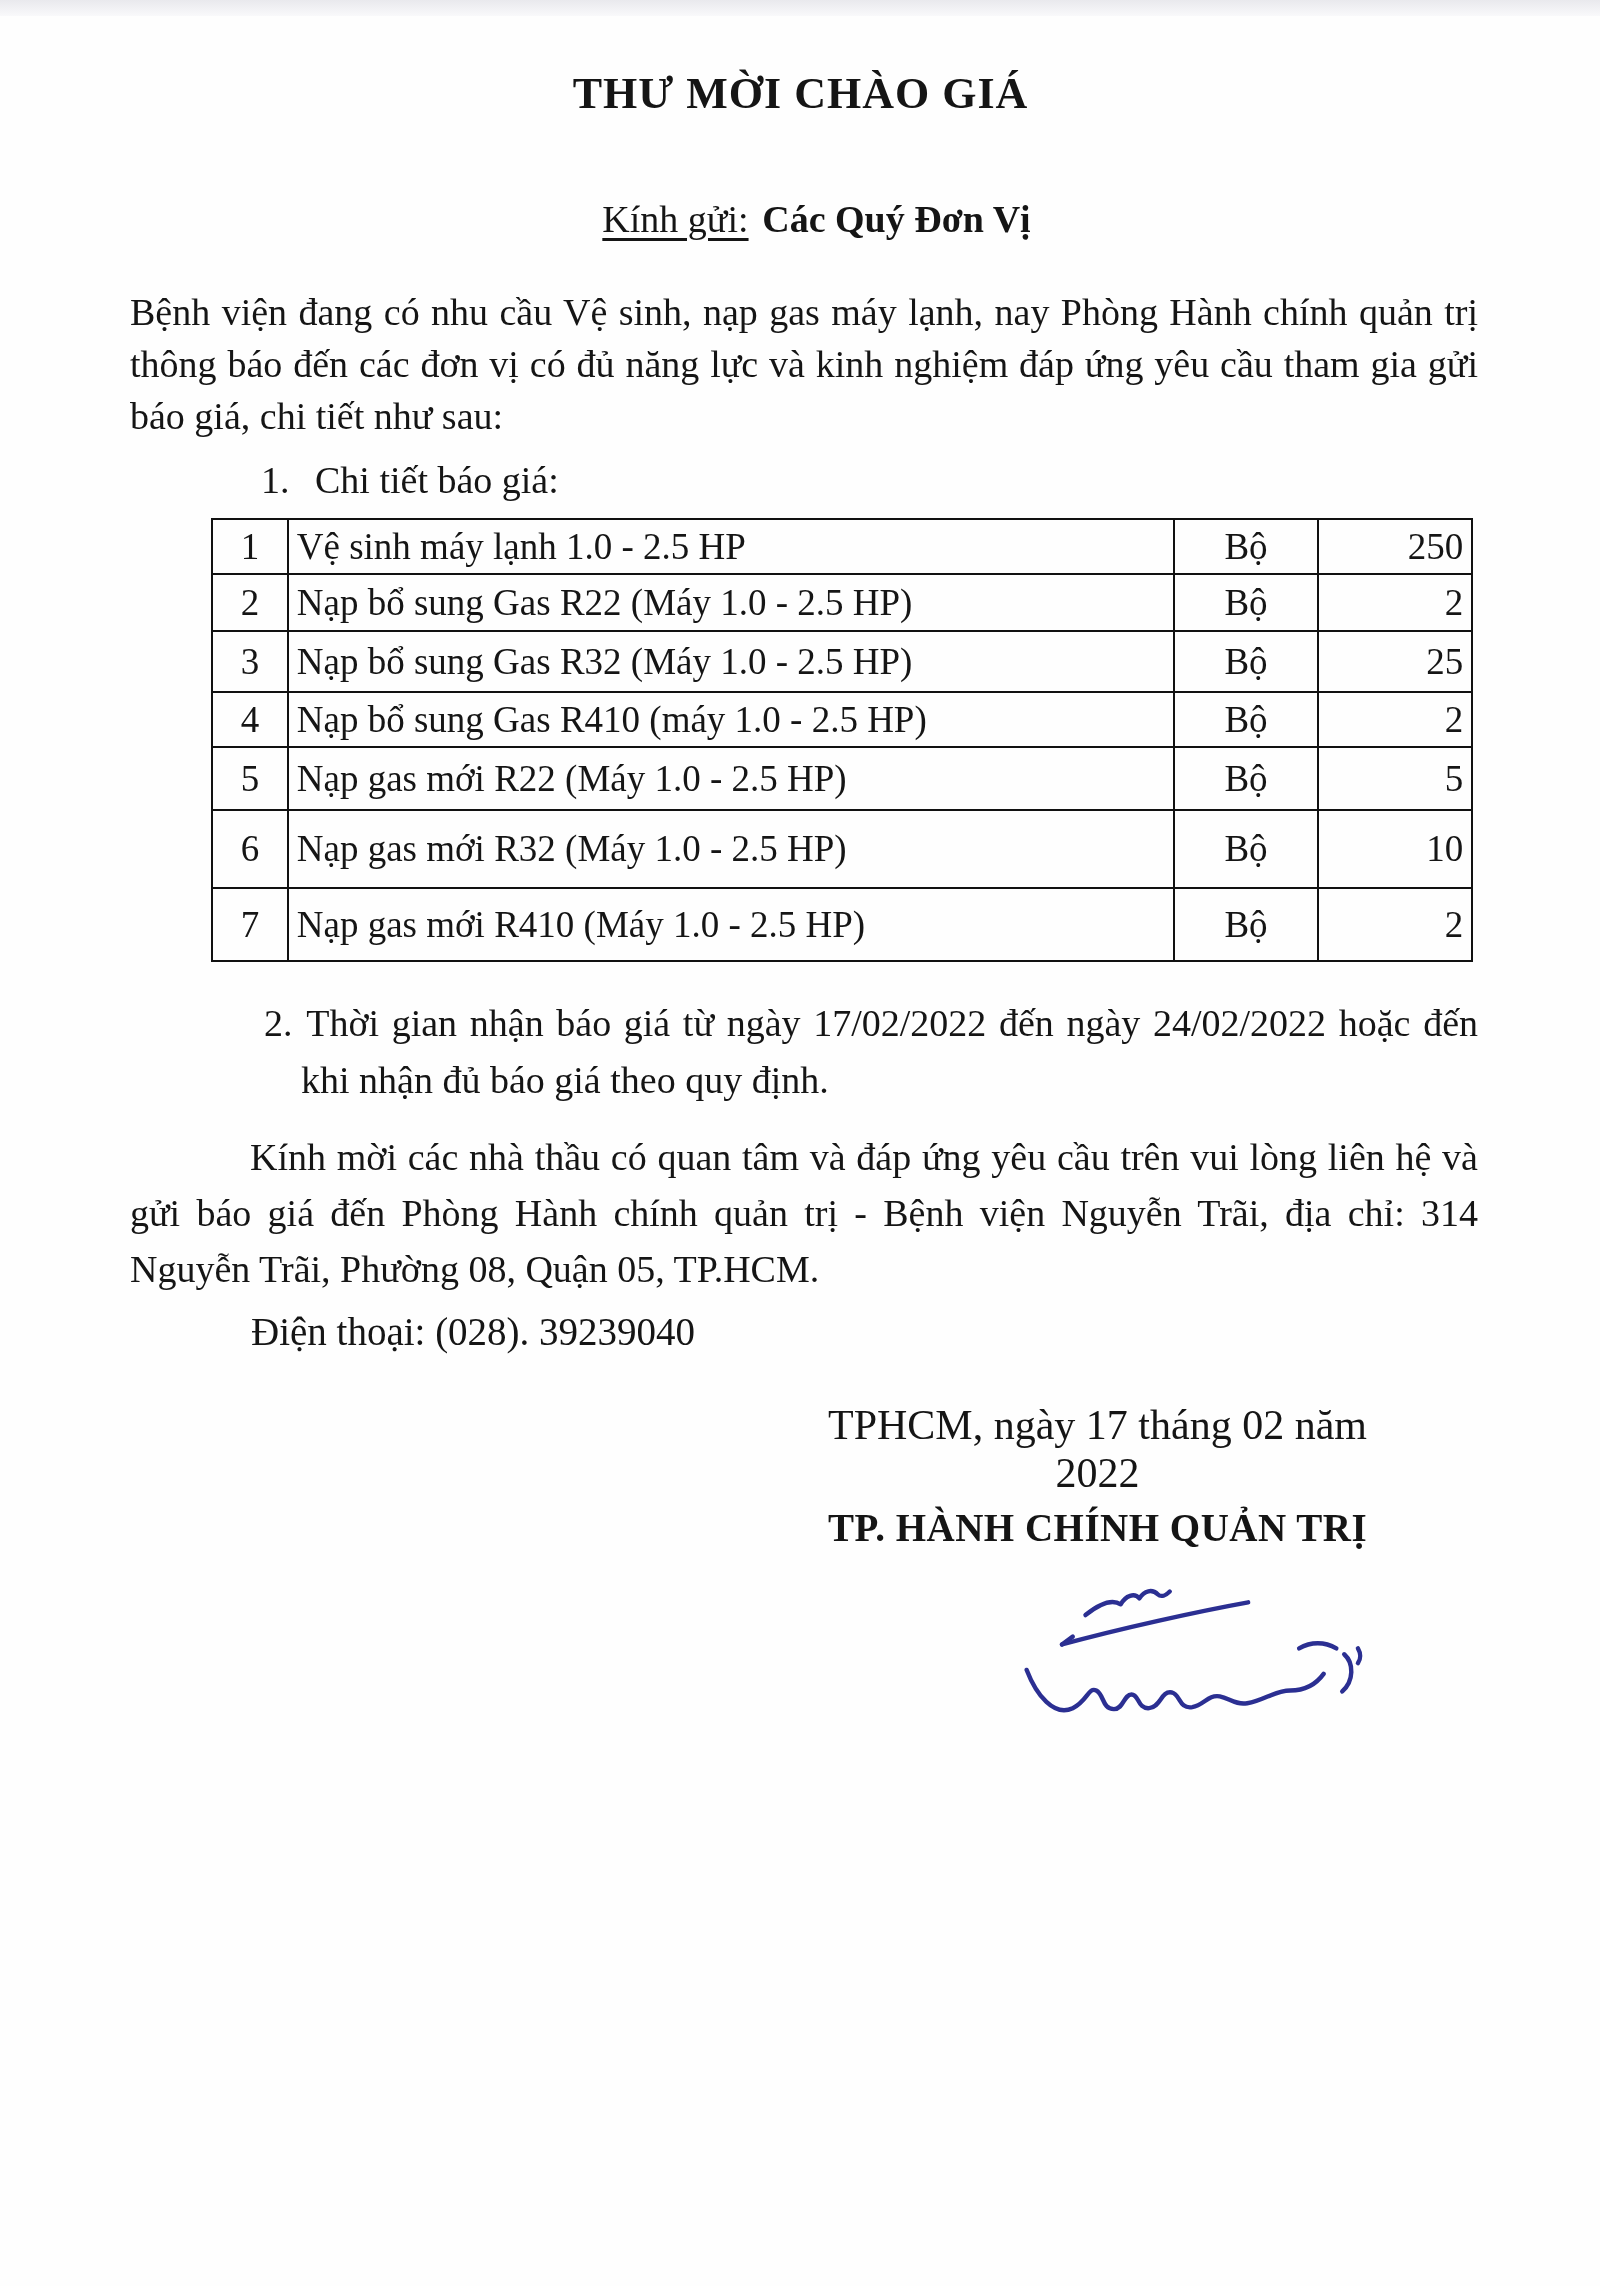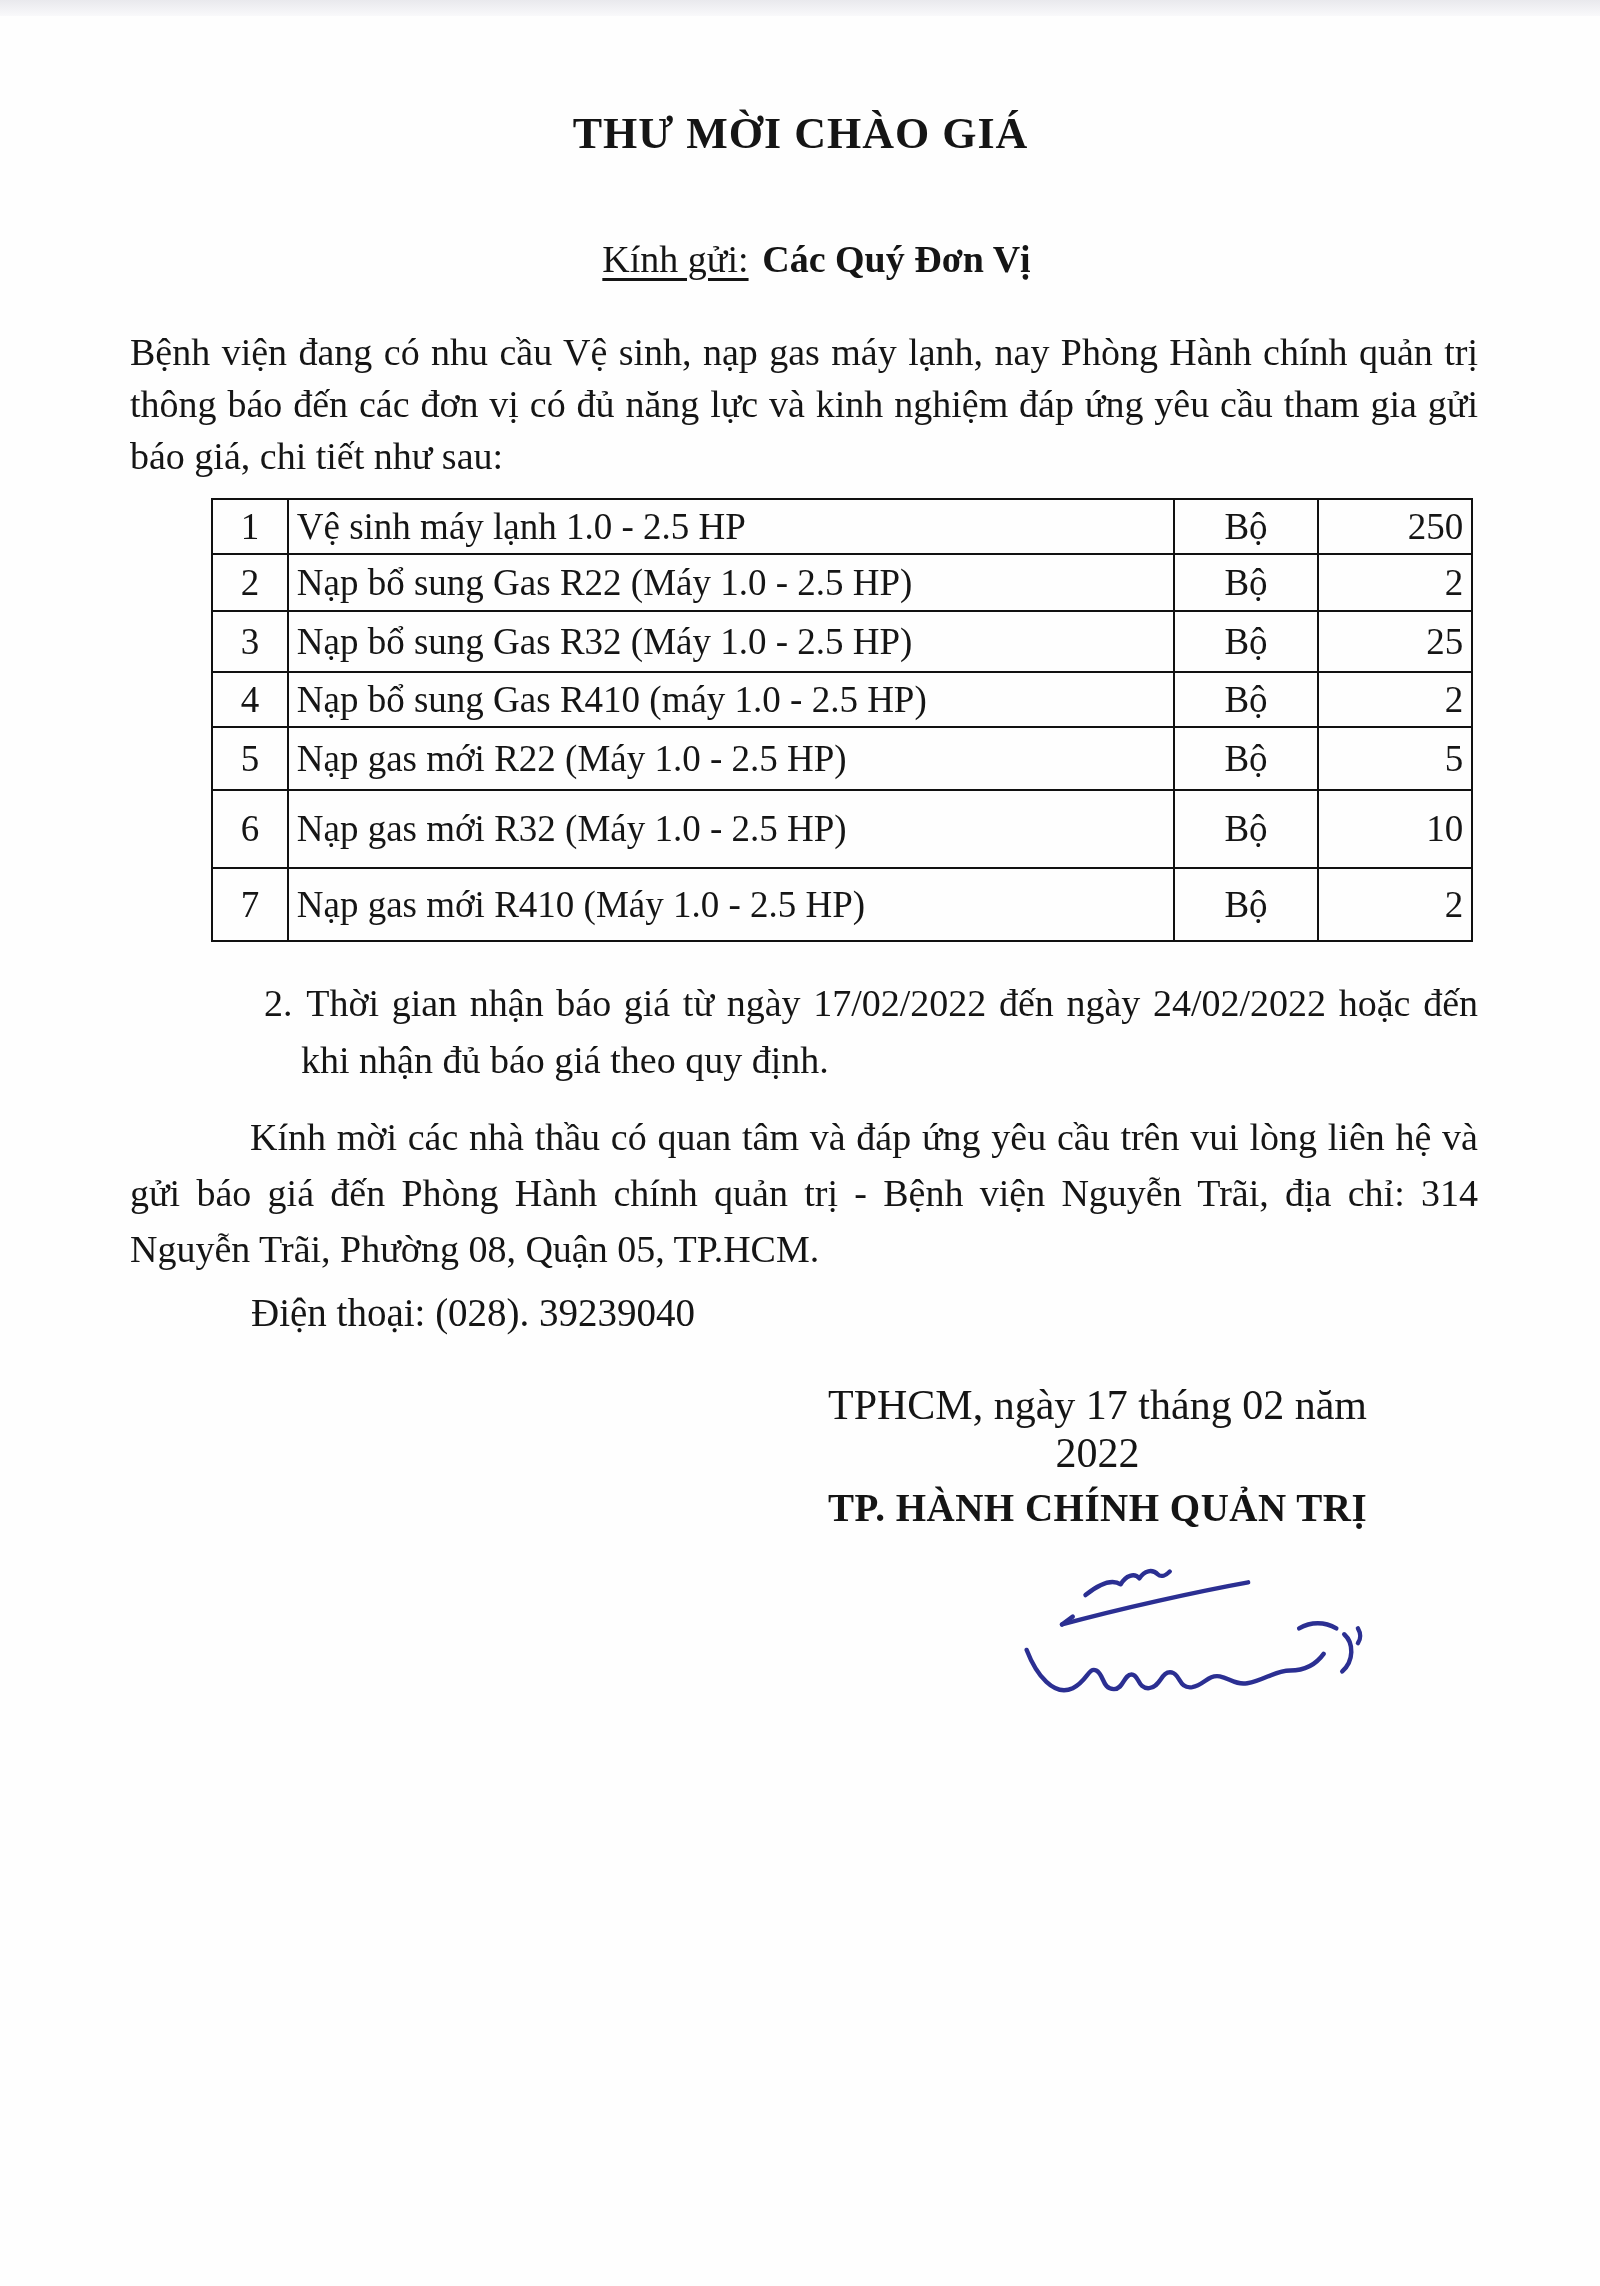--- a/index.html
+++ b/index.html
@@ -9,21 +9,21 @@
     background:#fefefe;
     color:#151515;
     font-family:"Liberation Serif","DejaVu Serif",serif;
     overflow:hidden;
   }
   .scan-band {
     position:absolute; top:0; left:0; right:0; height:15.7px;
     background:linear-gradient(#e9e9ed,#f9f9fb);
   }
   .title {
-    margin:0; padding-top:108px;
+    margin:0; padding-top:68px;
     text-align:center;
     font-size:44px; font-weight:bold;
     letter-spacing:1px;
   }
   .salutation {
     margin:78px 0 0 0;
     text-align:center;
     font-size:38px;
   }
   .sal-label {
@@ -101,20 +101,21 @@
 
 <div class="page">
   <div class="scan-band"></div>
 
   <h1 class="title">THƯ MỜI CHÀO GIÁ</h1>
 
   <p class="salutation"><span class="sal-label">Kính gửi:</span><span class="sal-recipient">Các Quý Đơn Vị</span></p>
 
   <p class="intro">Bệnh viện đang có nhu cầu Vệ sinh, nạp gas máy lạnh, nay Phòng Hành chính quản trị thông báo đến các đơn vị có đủ năng lực và kinh nghiệm đáp ứng yêu cầu tham gia gửi báo giá, chi tiết như sau:</p>
 
+  <p class="sec1"><span class="num">1.</span><span>Chi tiết báo giá:</span></p>
 
   <table class="quote">
     <colgroup>
       <col style="width:76px">
         <col style="width:886px">
         <col style="width:144px">
         <col style="width:154px">
     </colgroup>
     <tbody>
     <tr class="r1">

